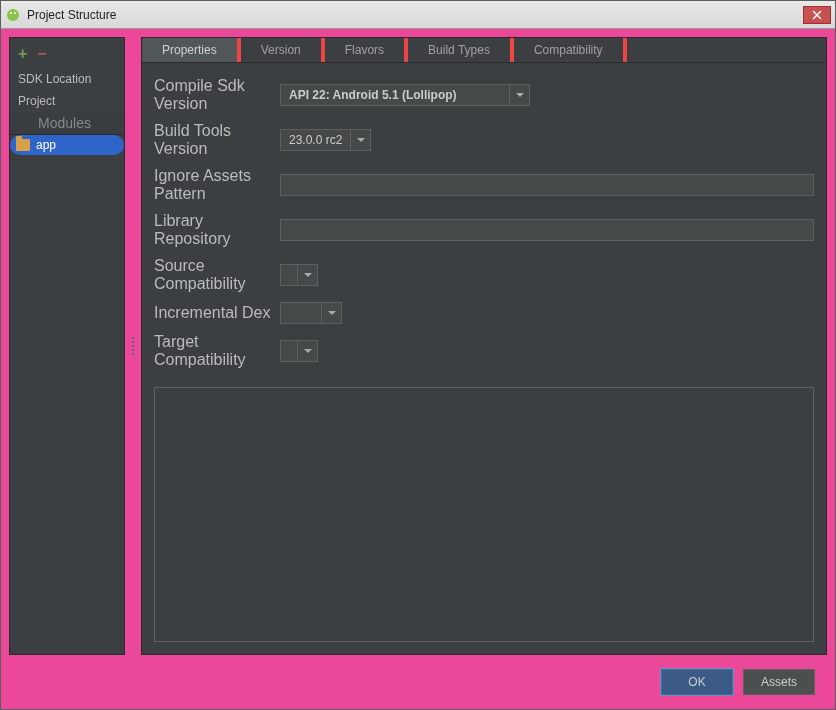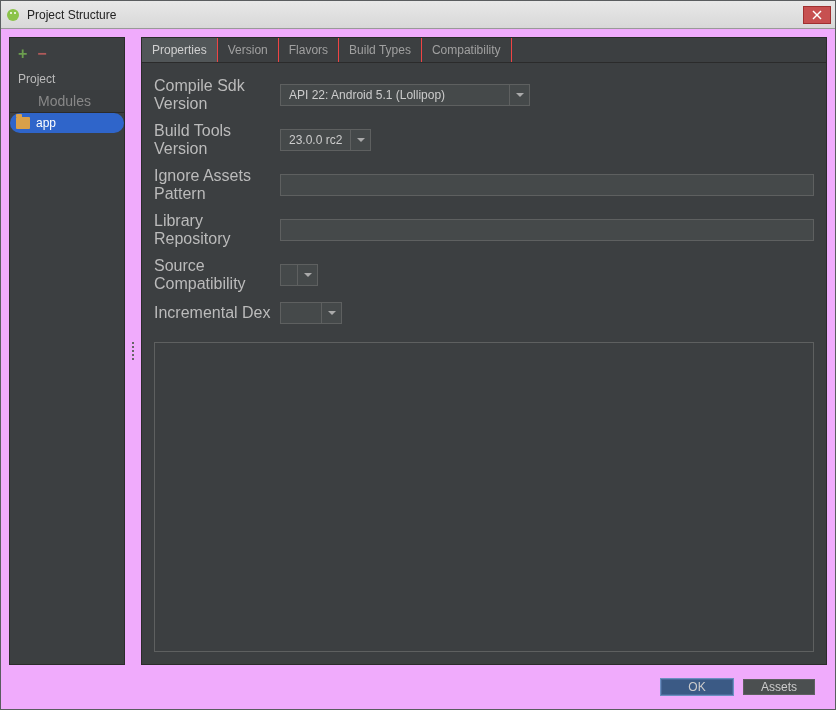--- a/index.html
+++ b/index.html
@@ -8,21 +8,21 @@
   font-size: 12px;
   background: #3c3f41;
   color: #bbbbbb;
   width: 836px;
   height: 710px;
   overflow: hidden;
 }
 .window {
   width: 836px;
   height: 710px;
-  background: #f0abfc;
+  background: #ec4899;
   border: 1px solid #5a5d5f;
   display: flex;
   flex-direction: column;
 }
 .titlebar {
   height: 28px;
   background: linear-gradient(#e8e8e8, #d8d8d8);
   display: flex;
   align-items: center;
   padding: 0 4px;
@@ -106,24 +106,24 @@
   flex-direction: column;
   border: 1px solid #2b2b2b;
   background: #3c3f41;
 }
 .tabs {
   display: flex;
   background: #3c3f41;
   border-bottom: 1px solid #2b2b2b;
 }
 .tab {
-  padding: 5px 10px;
+  padding: 5px 20px;
   color: #a0a0a0;
   cursor: pointer;
-  border-right: 1px solid #ef4444;
+  border-right: 4px solid #ef4444;
   font-size: 12px;
 }
 .tab.active {
   background: #515658;
   color: #d0d0d0;
 }
 .form {
   padding: 14px 12px 10px;
   display: flex;
   flex-direction: column;
@@ -171,21 +171,21 @@
 .textfield {
   flex: 1;
   height: 22px;
   border: 1px solid #5e6060;
   background: #45494a;
   color: #cccccc;
   padding: 0 6px;
   font-size: 12px;
   outline: none;
 }
-.combo.wide { width: 250px; }
+.combo.wide { width: 250px; font-weight: bold; }
 .combo.wide .combo-text { flex:1; }
 .combo.small .combo-text { min-width: 40px; }
 .combo.tiny .combo-text { min-width: 14px; }
 .info-panel {
   margin: 8px 12px 12px;
   flex: 1;
   border: 1px solid #5e6060;
   background: #3c3f41;
 }
 .grip {
@@ -198,21 +198,21 @@
 }
 .grip-dot{width:2px;height:2px;background:#666;}
 .footer {
   display: flex;
   justify-content: flex-end;
   gap: 10px;
   padding: 14px 12px 6px;
 }
 .btn {
   min-width: 72px;
-  height: 16px;
+  height: 26px;
   border: 1px solid #5e6060;
   background: #4b4f50;
   color: #cccccc;
   font-size: 12px;
   cursor: pointer;
   display:flex;align-items:center;justify-content:center;
 }
 .btn.primary {
   border: 1px solid #4a6a9a;
   background: #3b5a85;
@@ -241,20 +241,21 @@
   </div>
 
   <div class="body">
     <div class="main">
 
       <div class="sidebar">
         <div class="sidebar-toolbar">
           <span class="plus">+</span>
           <span class="minus">−</span>
         </div>
+        <div class="sidebar-item">SDK Location</div>
         <div class="sidebar-item">Project</div>
         <div class="sidebar-section">Modules</div>
         <div class="sidebar-module">
           <span class="module-icon"></span>
           <span>app</span>
         </div>
       </div>
 
       <div class="grip">
         <div class="grip-dot"></div>
@@ -318,20 +319,29 @@
           <div class="row">
             <span class="row-label">Incremental Dex</span>
             <div class="combo small">
               <span class="combo-text"></span>
               <span class="combo-btn">
                   <span class="caret"></span>
                 </span>
             </div>
           </div>
 
+          <div class="row">
+            <span class="row-label">Target Compatibility</span>
+            <div class="combo tiny">
+              <span class="combo-text"></span>
+              <span class="combo-btn">
+                  <span class="caret"></span>
+                </span>
+            </div>
+          </div>
 
         </div>
 
         <div class="info-panel"></div>
       </div>
     </div>
 
     <div class="footer">
       <button class="btn primary">OK</button>
       <button class="btn">Assets</button>

